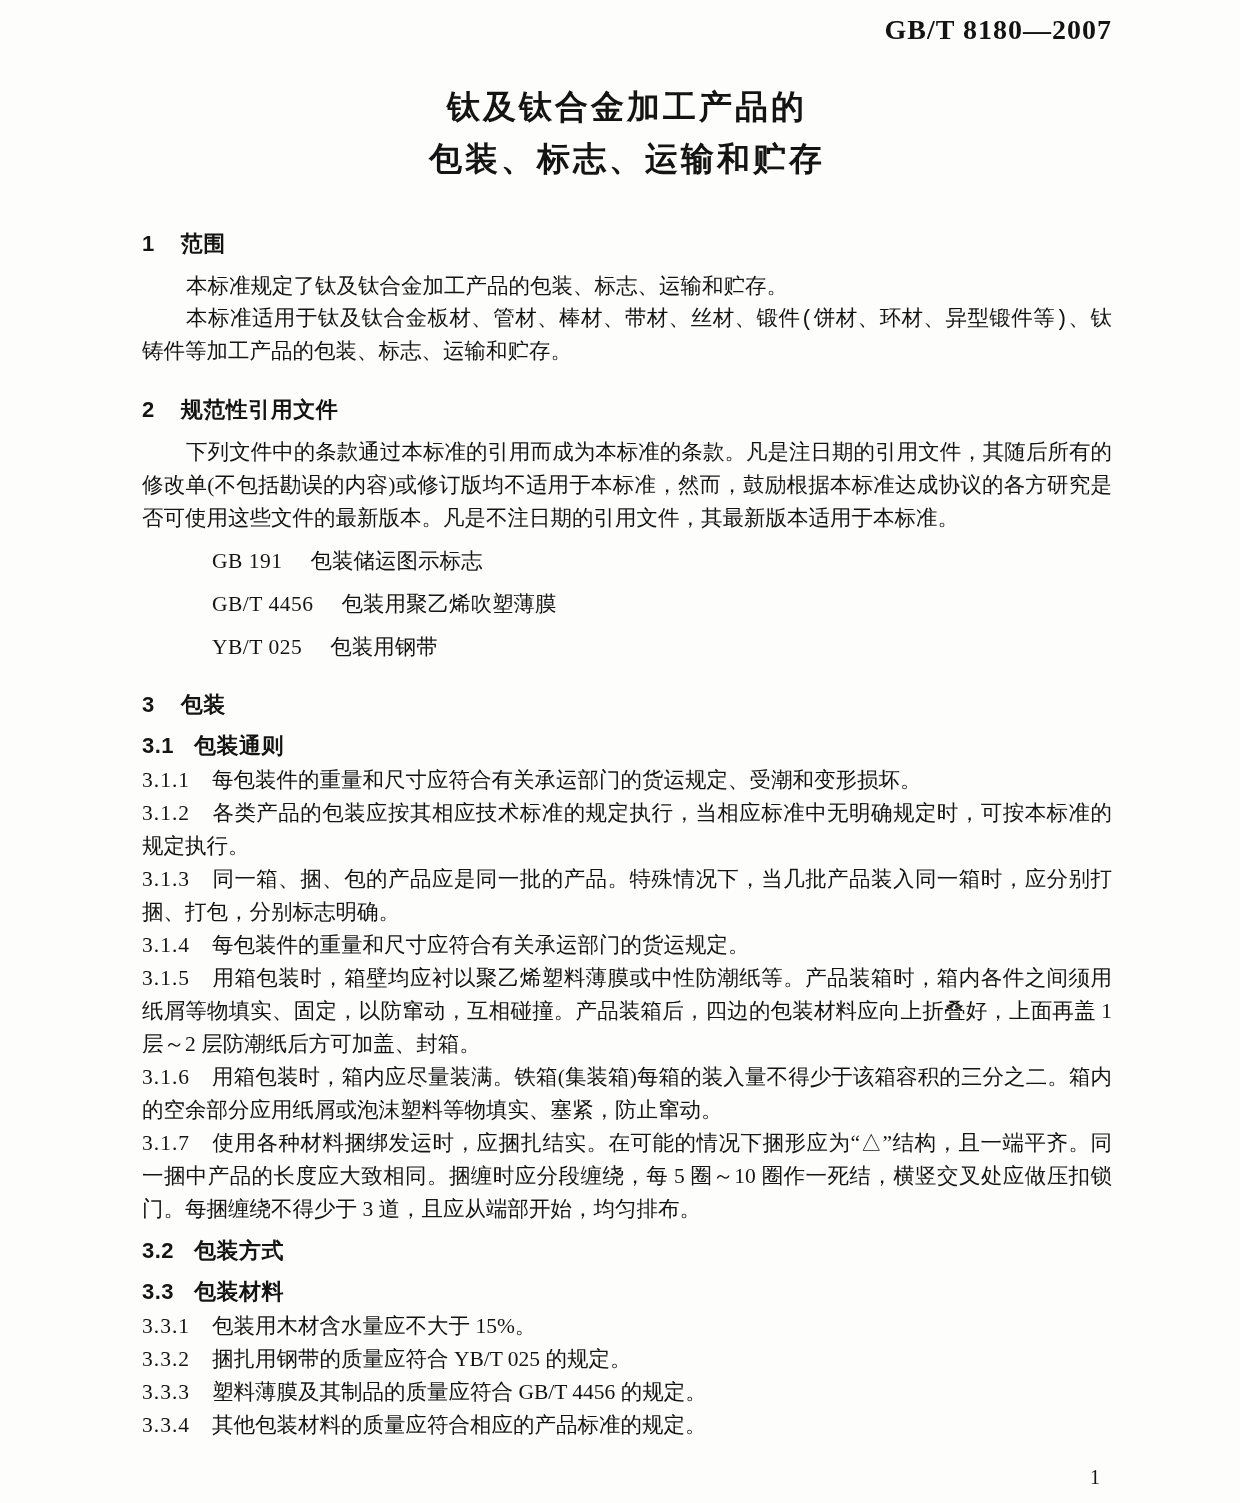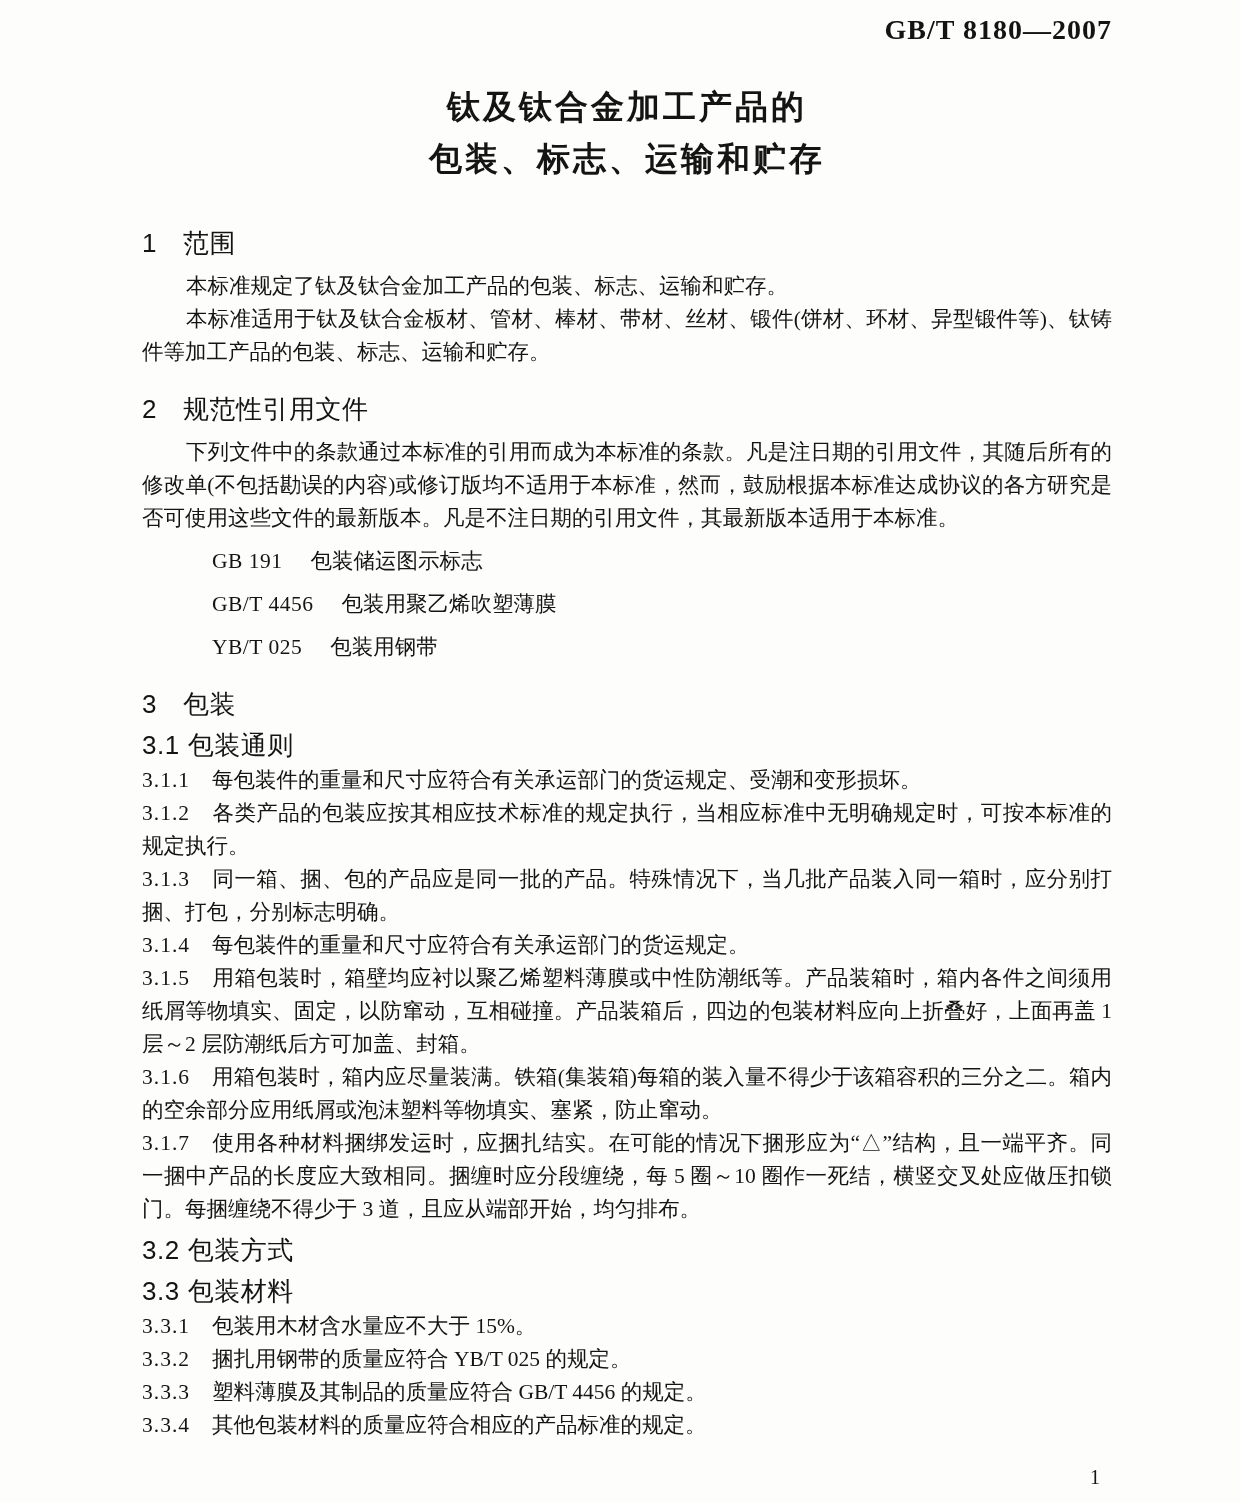--- a/index.html
+++ b/index.html
@@ -26,39 +26,39 @@
     text-align:center;
     font-family:"Liberation Sans", sans-serif;
     font-weight:700;
     font-size:33px;
     line-height:52px;
     letter-spacing:3px;
   }
   .title-line { display:block; }
   h2.sec-heading, h3.sec-heading {
     font-family:"Liberation Sans", sans-serif;
-    font-weight:400;
-    font-size:26px;
+    font-weight:700;
+    font-size:22px;
     line-height:33px;
     margin:0;
     letter-spacing:0.5px;
   }
   h2.sec-heading { margin-top:24px; }
   h3.sec-heading { margin-top:8px; }
   #scope-heading { margin-top:42px; }
   .sec-num  { margin-right:26px; }
-  .sub-num  { margin-right:8px; }
+  .sub-num  { margin-right:20px; }
   p.body-para {
     margin:10px 0 0 0;
     font-size:21.5px;
     line-height:33px;
     text-align:justify;
     text-indent:2.05em;
   }
-  p.body-para.cont { margin-top:0; }
+  p.body-para.cont { margin-top:0;font-family:Liberation Mono, monospace; }
   p.clause {
     margin:0;
     font-size:21.5px;
     line-height:33px;
     text-align:justify;
   }
   .clause-num { margin-right:22px; letter-spacing:1px; }
   p.ref-item {
     margin:10px;
     font-size:21.5px;

